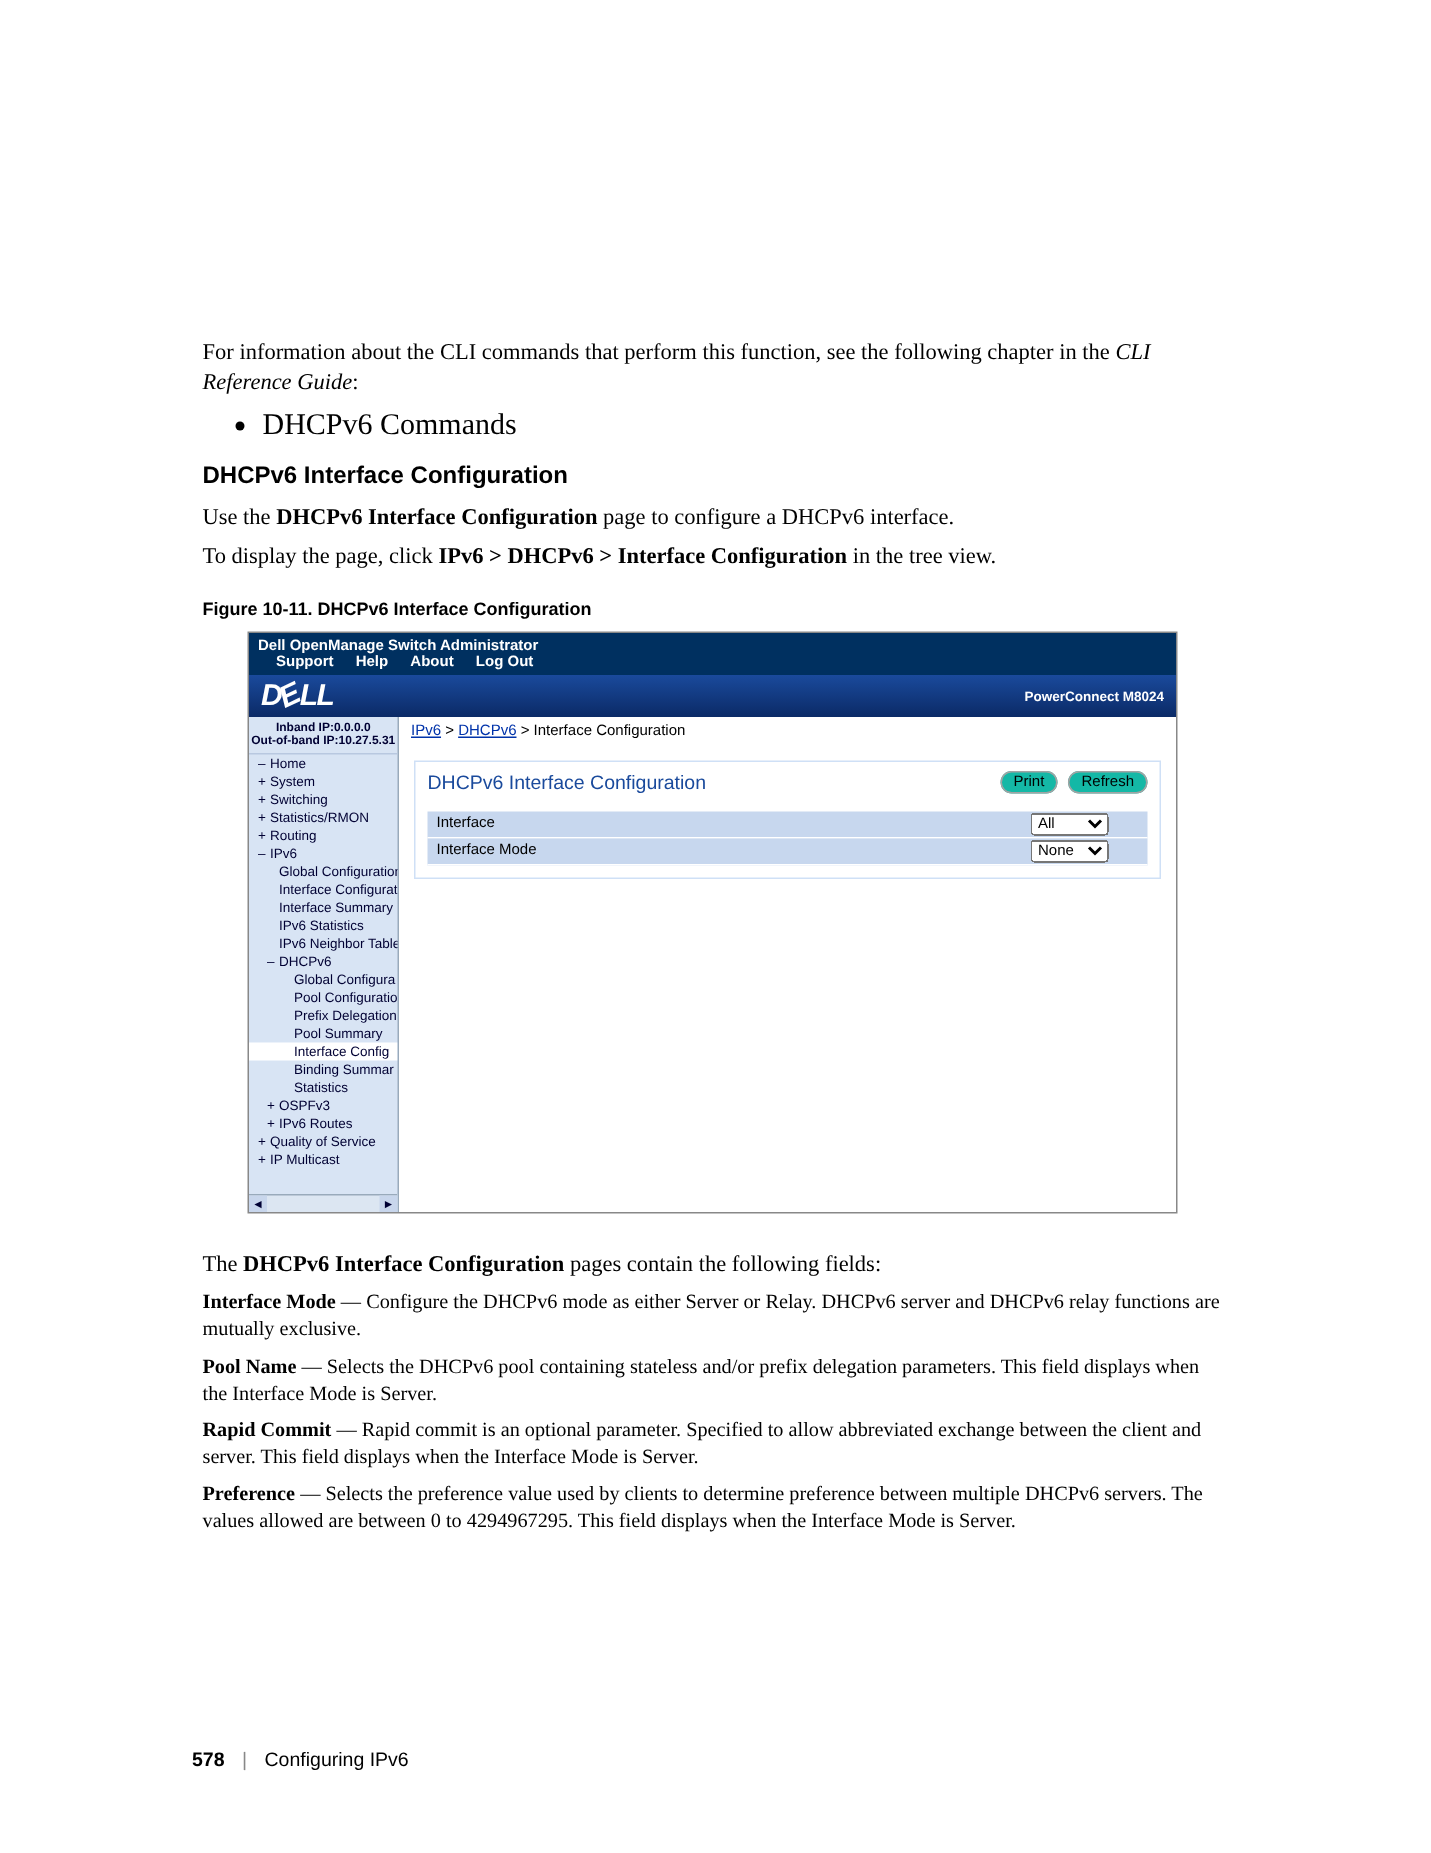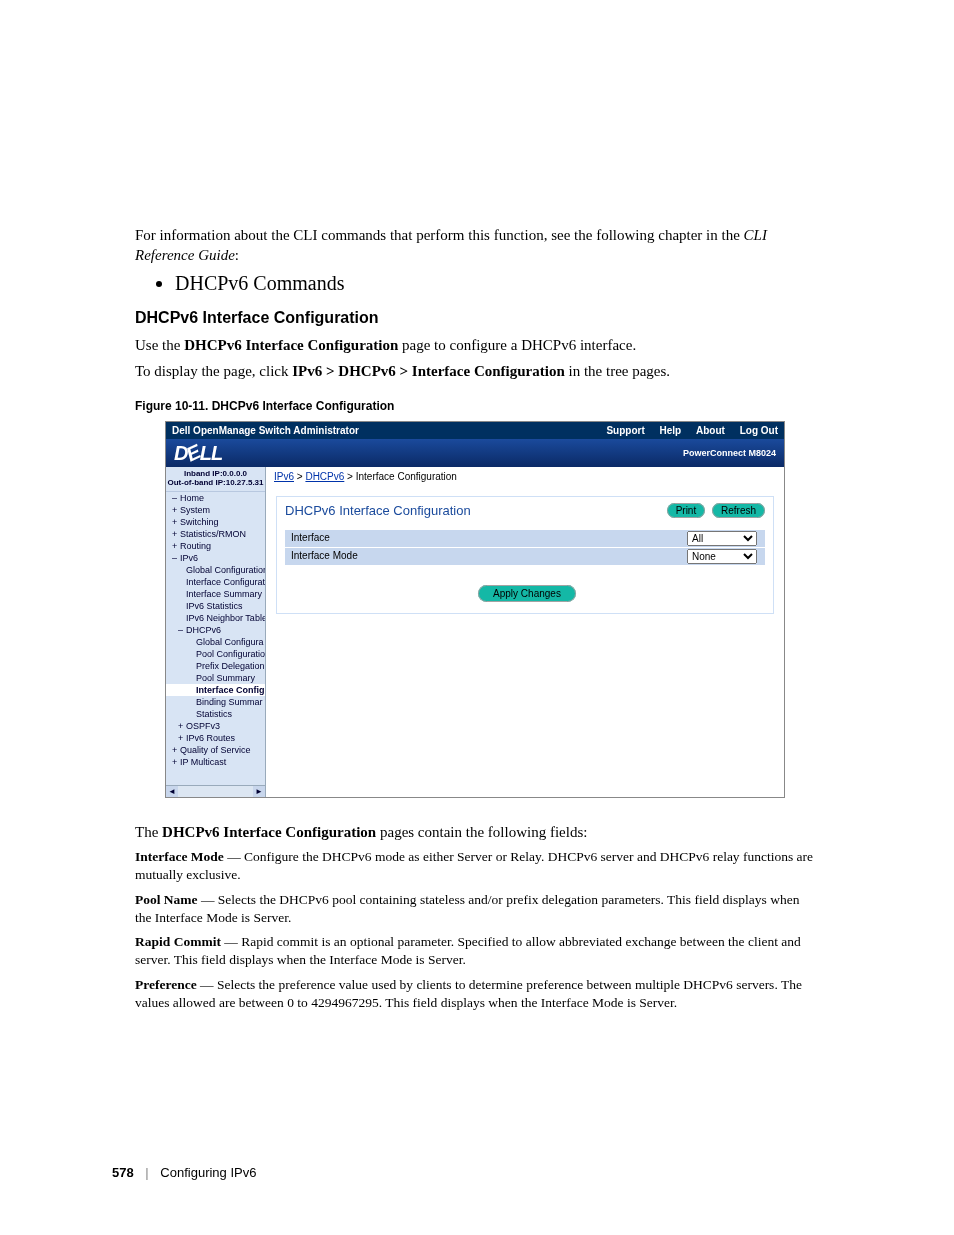--- a/index.html
+++ b/index.html
@@ -9,78 +9,78 @@
   .para { font-size: 15px; line-height: 1.35; margin-bottom: 6px; }
   .italic { font-style: italic; }
   .bullet-list { margin: 6px 0 14px 40px; }
   .bullet-list li { font-size: 20px; margin: 2px 0; list-style: disc; }
   .h2-main { font-family: Arial, Helvetica, sans-serif; font-weight: bold; font-size: 16px; margin: 12px 0 8px 0; }
   .bold { font-weight: bold; }
   .fig-caption { font-family: Arial, Helvetica, sans-serif; font-weight: bold; font-size: 12px; margin: 18px 0 8px 0; }
 
   
   .sshot { width: 620px; border: 1px solid #888; margin: 0 0 24px 30px; font-family: Arial, Helvetica, sans-serif; font-size: 10px; }
-  .ss-top { background: #003060; color: #fff; display: flex; justify-content: space-between; padding: 3px 6px; font-weight: bold; font-size: 10px; }
+  .ss-top { background: #003060; color: #fff; display: flex; justify-content: space-between; padding: 3px 6px; font-weight: bold; font-size: 10px; flex-direction: column; }
   .ss-top .right span { margin-left: 12px; }
   .ss-brand { background: linear-gradient(#1a4a9c, #0b2a66); color: #fff; display: flex; justify-content: space-between; align-items: center; padding: 2px 8px; height: 28px; }
   .dell-logo { font-family: Arial; font-weight: 900; font-style: italic; font-size: 20px; letter-spacing: -1px; }
   .dell-logo .o { display: inline-block; transform: rotate(-25deg); }
   .ss-body { display: flex; height: 330px; background: #fff; }
   .ss-side { width: 100px; background: #d8e4f4; border-right: 1px solid #9ab; font-size: 9px; color: #003; overflow: hidden; position: relative; }
   .ss-ip { text-align: center; padding: 3px 0; font-size: 8px; font-weight: bold; line-height: 1.1; border-bottom: 1px solid #b8c8e0; }
   .ss-tree { padding: 0; }
   .ss-tree .node { padding: 1px 2px 1px 6px; white-space: nowrap; cursor: pointer; }
   .ss-tree .node.l1 { padding-left: 12px; }
   .ss-tree .node.l2 { padding-left: 22px; }
-  .ss-tree .node.sel { background: #fff; font-weight: bold; }
+  .ss-tree .node.sel { background: #fff; font-weight: normal; }
   .ss-tree .exp { display: inline-block; width: 8px; color: #003; }
   .ss-hscroll { position: absolute; bottom: 0; left: 0; right: 0; height: 12px; background: #dce6f2; border-top: 1px solid #9ab; display: flex; justify-content: space-between; }
   .ss-hscroll .ar { width: 12px; text-align: center; background: #c8d6ec; font-size: 8px; line-height: 12px; }
   .ss-main { flex: 1; padding: 0; }
   .ss-crumb { padding: 4px 8px; font-size: 10px; }
   .ss-crumb a { color: #0033aa; text-decoration: underline; }
   .ss-panel { margin: 10px; border: 1px solid #cfe0f6; }
   .ss-panel-hd { display: flex; justify-content: space-between; align-items: center; padding: 6px 8px 12px 8px; }
   .ss-panel-hd .title { color: #1a4a9c; font-size: 13px; }
   .ss-btn { background: #14b8a6; border: 1px solid #a3a3a3; border-radius: 10px; padding: 1px 8px; font-size: 10px; margin-left: 4px; cursor: pointer; }
   .ss-rows { padding: 0 8px 8px 8px; }
   .ss-row { display: flex; background: #c7d7ee; border-bottom: 1px solid #fff; }
   .ss-row .lab { flex: 1; padding: 2px 6px; }
   .ss-row .ctl { width: 80px; padding: 1px 2px; }
-  .ss-row select { font-size: 10px; width: 70px; }
+  .ss-row select { font-size: 10px; width: 52px; }
   .ss-apply { text-align: center; margin: 14px 0; }
   .ss-apply .ss-btn { padding: 2px 14px; }
 
   
   .field-desc { font-size: 13.5px; line-height: 1.35; margin: 6px 0; }
   .field-desc .fn { font-weight: bold; }
 
   
-  .footer { position: absolute; bottom: 55px; left: 112px; font-family: Arial, Helvetica, sans-serif; font-size: 13px; }
+  .footer { position: absolute; bottom: 55px; left: 128px; font-family: Arial, Helvetica, sans-serif; font-size: 13px; }
   .footer .pg { font-weight: bold; }
   .footer .sep { margin: 0 8px; color: #888; }
 </style>
 </head>
 <body>
 
 <div class="page">
 
   <p class="para">
     <span>For information about the CLI commands that perform this function, see the following chapter in the </span><span class="italic">CLI Reference Guide</span><span>:</span>
   </p>
   <ul class="bullet-list">
     <li>DHCPv6 Commands</li>
   </ul>
 
   <div class="h2-main">DHCPv6 Interface Configuration</div>
   <p class="para">
     <span>Use the </span><span class="bold">DHCPv6 Interface Configuration</span><span> page to configure a DHCPv6 interface.</span>
   </p>
   <p class="para">
-    <span>To display the page, click </span><span class="bold">IPv6 &gt; DHCPv6 &gt; Interface Configuration</span><span> in the tree pages.</span>
+    <span>To display the page, click </span><span class="bold">IPv6 &gt; DHCPv6 &gt; Interface Configuration</span><span> in the tree view.</span>
   </p>
 
   <div class="fig-caption">Figure 10-11.    DHCPv6 Interface Configuration</div>
 
   <div class="sshot">
     <div class="ss-top">
       <span>Dell OpenManage Switch Administrator</span>
       <span class="right">
         <span>Support</span>
         <span>Help</span>
@@ -145,23 +145,20 @@
           <div class="ss-rows">
             <div class="ss-row">
               <div class="lab">Interface</div>
               <div class="ctl"><select><option>All</option></select></div>
             </div>
             <div class="ss-row">
               <div class="lab">Interface Mode</div>
               <div class="ctl"><select><option>None</option></select></div>
             </div>
           </div>
-          <div class="ss-apply">
-            <span class="ss-btn">Apply Changes</span>
-          </div>
         </div>
       </div>
     </div>
   </div>
 
   <p class="para">
     <span>The </span><span class="bold">DHCPv6 Interface Configuration</span><span> pages contain the following fields:</span>
   </p>
   <div id="fields">
       <p class="field-desc"><span class="fn">Interface Mode</span><span> — Configure the DHCPv6 mode as either Server or Relay. DHCPv6 server and DHCPv6 relay functions are mutually exclusive.</span></p>

